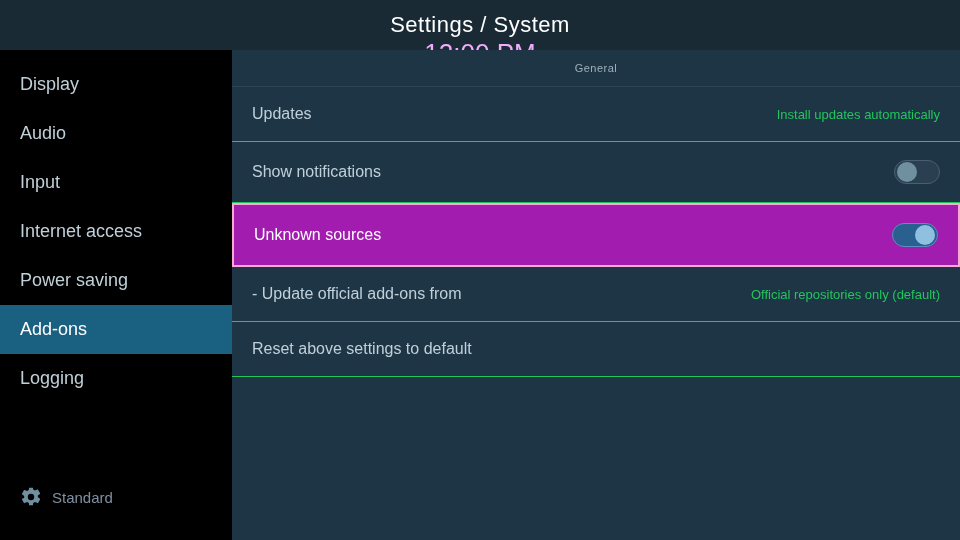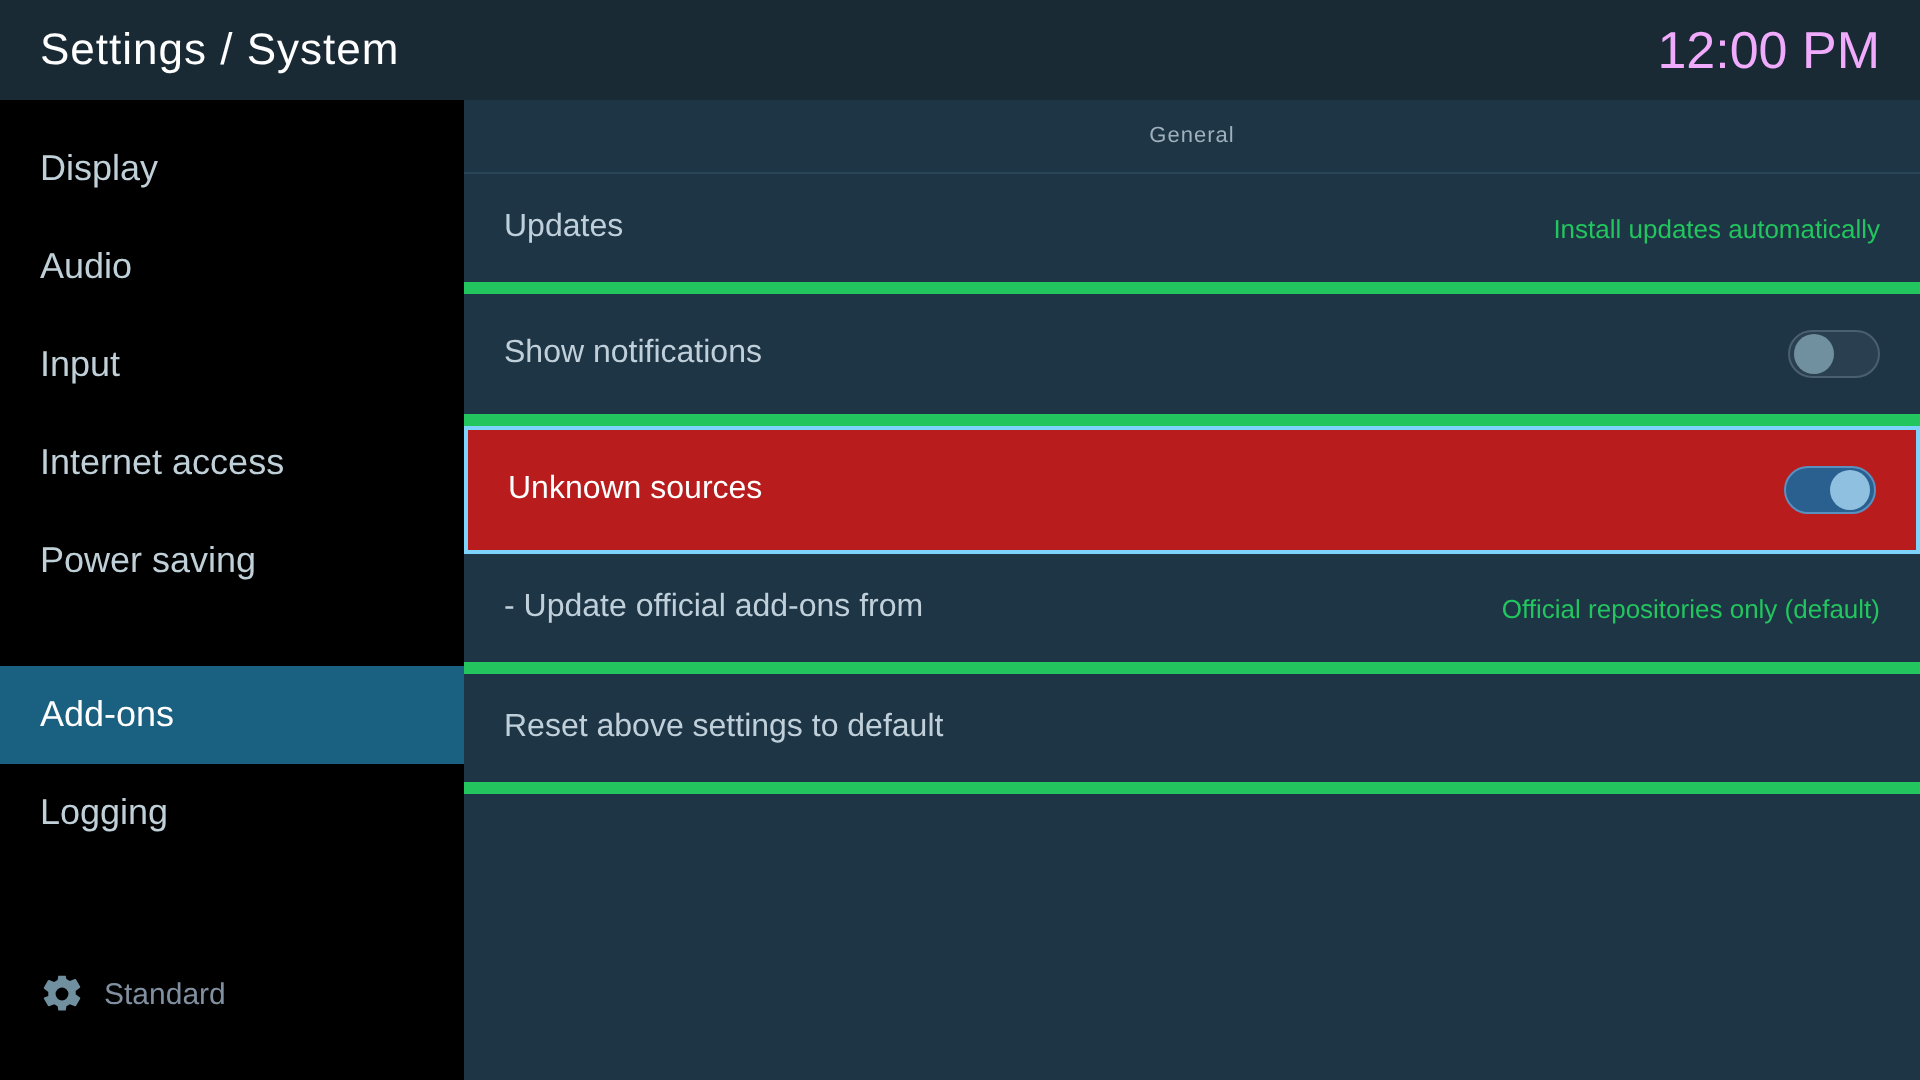--- a/index.html
+++ b/index.html
@@ -19,20 +19,21 @@
     }
 
     
     .header {
       display: flex;
       justify-content: space-between;
       align-items: center;
       padding: 12px 20px;
       background-color: #1a2a35;
       height: 50px;
+      flex-direction: column;
     }
 
     .header-title {
       font-size: 22px;
       font-weight: 300;
       color: #ffffff;
       letter-spacing: 0.5px;
     }
 
     .header-time {
@@ -61,21 +62,20 @@
       font-weight: 300;
       color: #c0d0d8;
       cursor: pointer;
       display: flex;
       align-items: center;
     }
 
     .sidebar-item.active {
       background-color: #1a6080;
       color: #ffffff;
-      margin-top: 28px;
     }
 
     .sidebar-bottom {
       position: absolute;
       bottom: 22px;
       left: 0;
       width: 232px;
       display: flex;
       align-items: center;
       padding: 10px 20px;
@@ -105,27 +105,27 @@
       color: #a0b0bc;
       border-bottom: 1px solid #2a4555;
       letter-spacing: 0.5px;
     }
 
     .settings-row {
       display: flex;
       justify-content: space-between;
       align-items: center;
       padding: 18px 20px;
-      border-bottom: 6px solid #22c55e;
+      border-bottom: 1px solid #22c55e;
       min-height: 55px;
     }
 
     .settings-row.highlighted {
-      background-color: #b91c1c;
-      border: 2px solid #7dd3fc;
+      background-color: #a21caf;
+      border: 2px solid #f9a8d4;
       margin: 0;
     }
 
     .settings-row.highlighted .row-label {
       color: #ffffff;
     }
 
     .row-label {
       font-size: 16px;
       color: #c0d0da;

